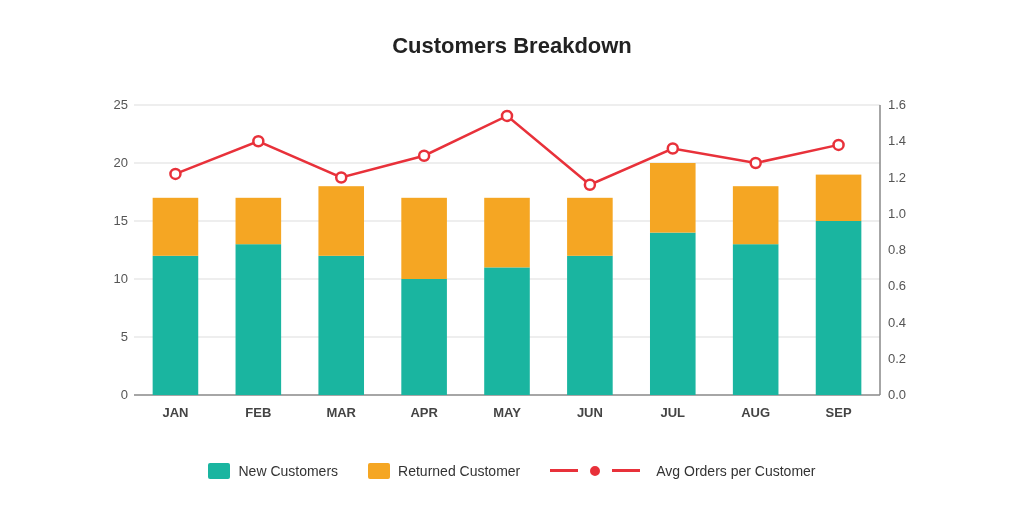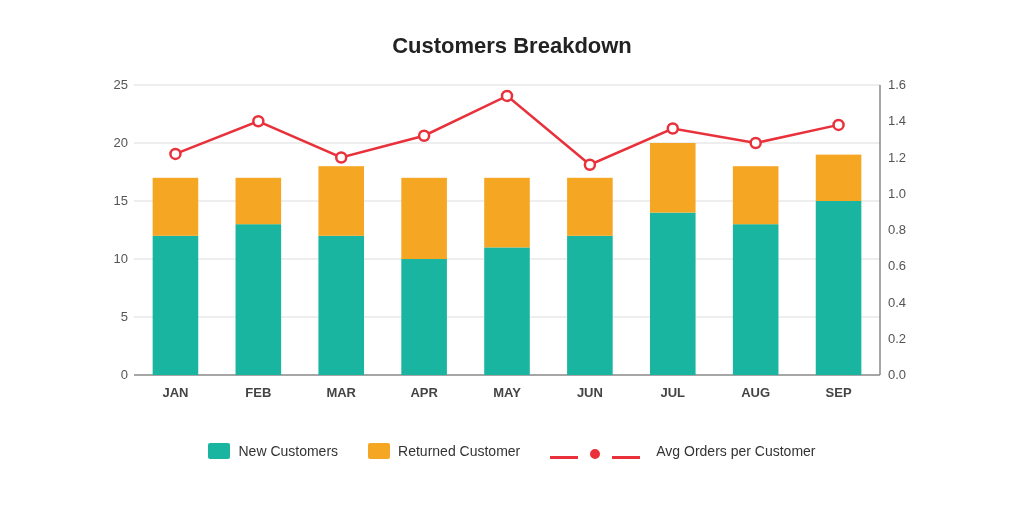--- a/index.html
+++ b/index.html
@@ -16,21 +16,21 @@
       width: 960px;
       height: 490px;
       position: relative;
       padding: 20px 60px 80px 60px;
     }
     .chart-title {
       text-align: center;
       font-size: 22px;
       font-weight: bold;
       color: #222;
-      margin-bottom: 6px;
+      margin-bottom: 26px;
     }
     .chart-area {
       position: relative;
       width: 100%;
       height: 360px;
     }
     svg.chart-svg {
       width: 100%;
       height: 100%;
       overflow: visible;
@@ -49,21 +49,21 @@
       font-size: 14px;
       color: #333;
     }
     .legend-swatch {
       width: 22px;
       height: 16px;
       border-radius: 2px;
     }
     .legend-line {
       display: flex;
-      align-items: flex-end;
+      align-items: center;
       gap: 12px;
     }
     .legend-line-seg {
       width: 28px;
       height: 3px;
       background: #e8313a;
     }
     .legend-dot {
       width: 10px;
       height: 10px;

